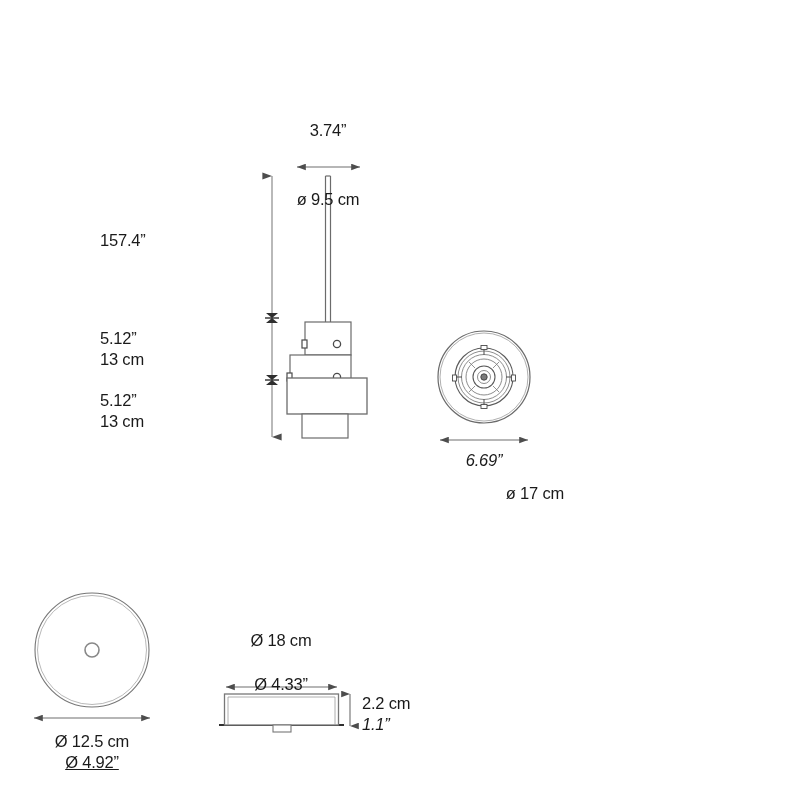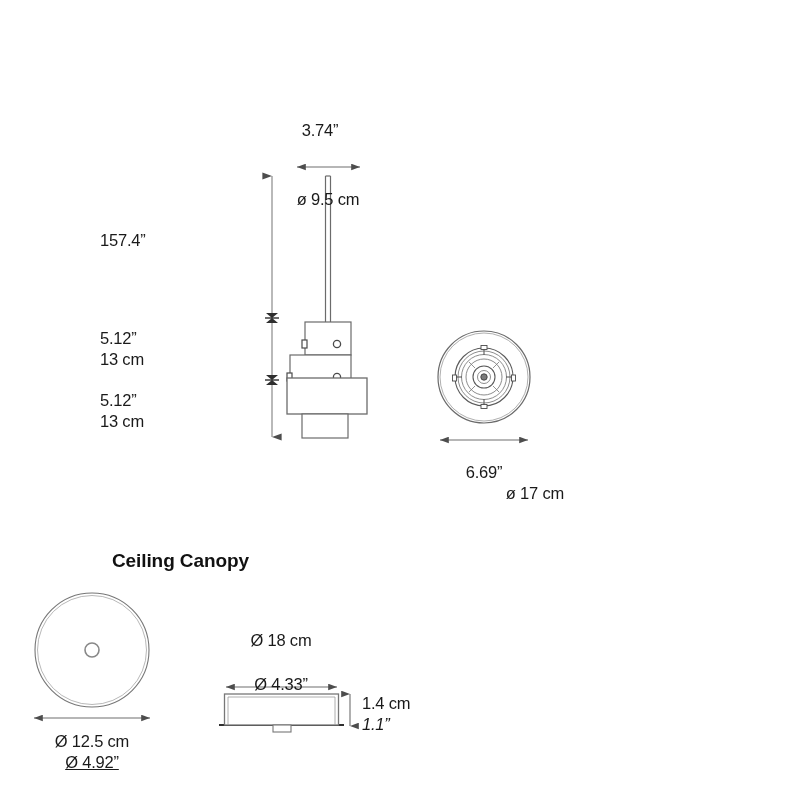--- a/index.html
+++ b/index.html
@@ -166,38 +166,37 @@
       <line x1="228" y1="697" x2="335" y2="697" stroke="#9a9a9a" stroke-width="0.8"></line>
 
       <rect x="273" y="725" width="18" height="7" fill="#ffffff" stroke="#777777" stroke-width="1.1"></rect>
 
       <line x1="226" y1="687" x2="337" y2="687" stroke="#6e6e6e" stroke-width="1.1" marker-start="url(#arrTail)" marker-end="url(#arrHead)"></line>
 
       <line x1="350" y1="694" x2="350" y2="726" stroke="#6e6e6e" stroke-width="1.1" marker-start="url(#arrUp)" marker-end="url(#arrDown)"></line>
     </g>
   </svg>
 
-  <div class="dim-text center" style="left:240px; top:120px; width:160px;">3.74”</div>
+  <div class="dim-text center" style="left:248px; top:120px; width:160px;">3.74”</div>
   <div class="dim-text center" style="left:248px; top:141px; width:160px;margin-top:48px;">ø 9.5 cm</div>
 
   <div class="dim-text right" style="left:100px; top:230px; width:160px;">157.4”</div>
 
   <div class="dim-text right" style="left:100px; top:328px; width:160px;">5.12”</div>
   <div class="dim-text right" style="left:100px; top:349px; width:160px;">13 cm</div>
 
   <div class="dim-text right" style="left:100px; top:390px; width:160px;">5.12”</div>
   <div class="dim-text right" style="left:100px; top:411px; width:160px;">13 cm</div>
 
-  <div class="dim-text center" style="left:404px; top:462px; width:160px;">6.69”</div>
+  <div class="dim-text center" style="left:404px; top:450px; width:160px;font-style:italic;">6.69”</div>
   <div class="dim-text center" style="left:404px; top:483px; width:160px;text-align:right;">ø 17 cm</div>
 
-  <div class="section-title" style="left:112px; top:550px;">Ceiling Canopy</div>
 
   <div class="dim-text center" style="left:12px; top:731px; width:160px;">Ø 12.5 cm</div>
   <div class="dim-text center" style="left:12px; top:752px; width:160px;text-decoration:underline;">Ø 4.92”</div>
 
   <div class="dim-text center" style="left:201px; top:630px; width:160px;">Ø 18 cm</div>
   <div class="dim-text center" style="left:201px; top:674px; width:160px;">Ø 4.33”</div>
 
-  <div class="dim-text left" style="left:362px; top:693px; width:130px;">1.4 cm</div>
+  <div class="dim-text left" style="left:362px; top:693px; width:130px;">2.2 cm</div>
   <div class="dim-text left" style="left:362px; top:714px; width:130px;font-style:italic;">1.1”</div>
 
 </div>
 
 </body></html>

